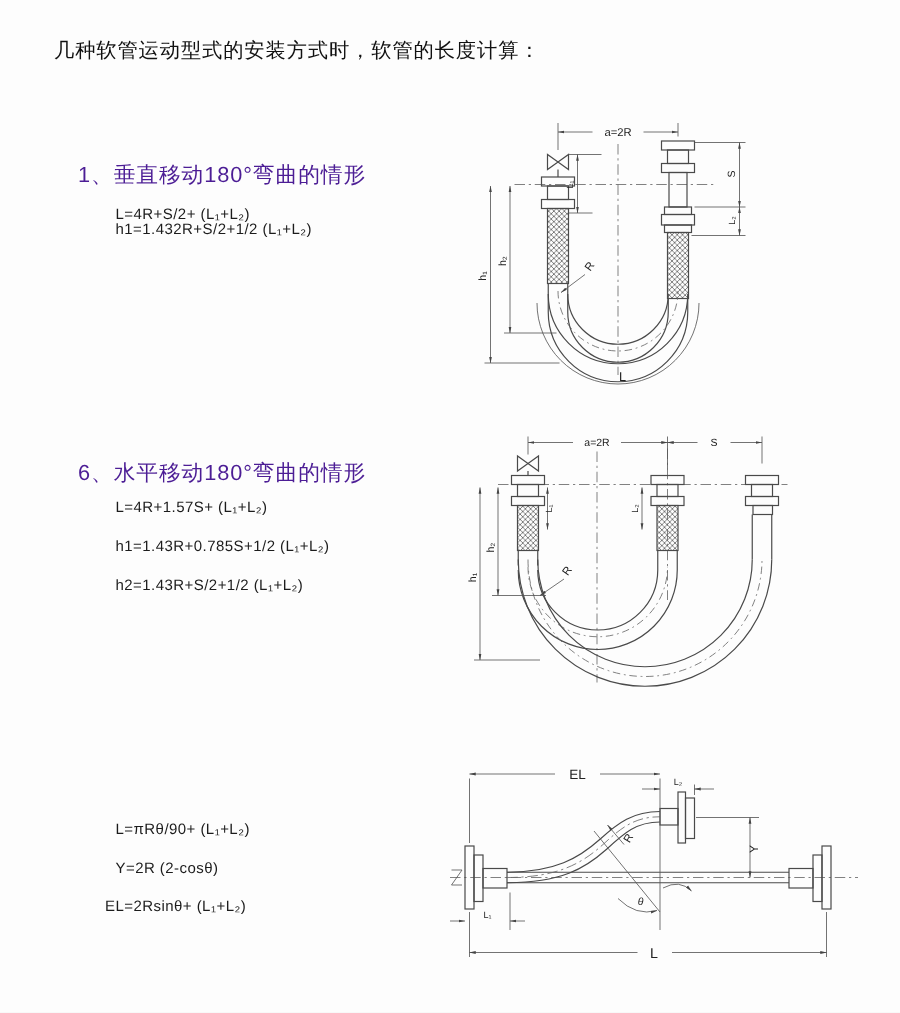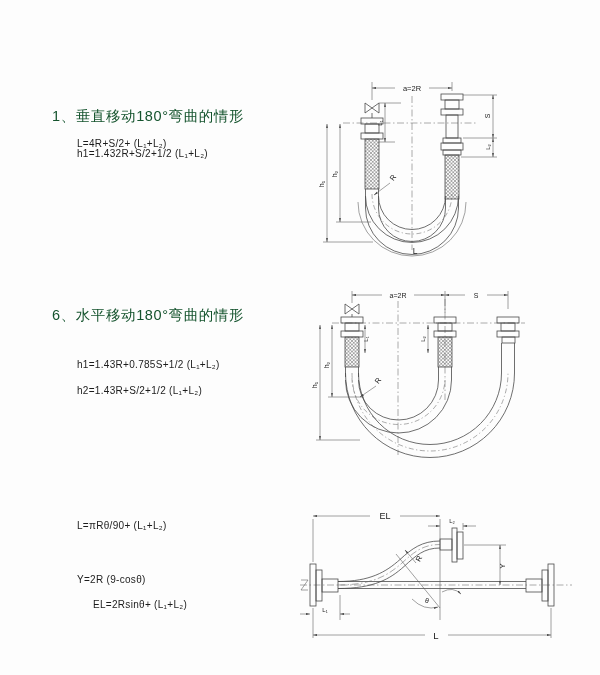--- a/index.html
+++ b/index.html
@@ -4,21 +4,21 @@
 <style>
   html,body{margin:0;padding:0;}
   body{background:#e8e8e8;}
   #page{
     position:relative; width:600px; height:675px; background:#fdfdfd;
     font-family:"Liberation Sans","DejaVu Sans",sans-serif; color:#1a1a1a;
     overflow:hidden; margin:0 auto;
   }
   .t{position:absolute; white-space:nowrap;}
   .title{font-size:13.5px; font-weight:500; letter-spacing:0.6px; color:#111;}
-  .heading{font-size:14.5px; font-weight:500; letter-spacing:0.6px; color:#14532d;}
+  .heading{font-size:14.5px; font-weight:500; letter-spacing:0.6px; color:#4c1d95;}
   .formula{font-size:10px; letter-spacing:0.3px; color:#1c1c1c;}
   svg{position:absolute; overflow:visible;}
   svg text{font-family:"Liberation Sans","DejaVu Sans",sans-serif; fill:#222;}
   .dln{stroke:#4a4a4a; stroke-width:0.8; fill:none;}           
   .thin{stroke:#555; stroke-width:0.55; fill:none;}             
   .cl{stroke:#666; stroke-width:0.55; fill:none; stroke-dasharray:7 2.5 1.5 2.5;}
   .braid{fill:url(#braidHatch); stroke:#4a4a4a; stroke-width:0.8;}
 </style>
 </head>
 <body>
@@ -29,32 +29,34 @@
     <defs>
       <marker id="arr" viewBox="0 0 10 10" refX="9.5" refY="5" markerWidth="8" markerHeight="8" orient="auto-start-reverse">
         <path d="M0,2.9 L10,5 L0,7.1 Z" fill="#444"></path>
       </marker>
       <pattern id="braidHatch" width="3.5" height="3.5" patternUnits="userSpaceOnUse">
         <path d="M0,3.5 L3.5,0 M0,0 L3.5,3.5" stroke="#6a6a6a" stroke-width="0.55"></path>
       </pattern>
     </defs>
   </svg>
 
+  <div class="t title" style="left:36px; top:25px">几种软管运动型式的安装方式时，软管的长度计算：</div>
 
   <div class="t heading" style="left:52px; top:107px">1、垂直移动180°弯曲的情形</div>
   <div class="t formula" style="left:77px; top:138px">L=4R+S/2+ (L₁+L₂)</div>
   <div class="t formula" style="left:77px; top:148px">h1=1.432R+S/2+1/2 (L₁+L₂)</div>
 
   <div class="t heading" style="left:52px; top:306px">6、水平移动180°弯曲的情形</div>
+  <div class="t formula" style="left:77px; top:333px">L=4R+1.57S+ (L₁+L₂)</div>
   <div class="t formula" style="left:77px; top:359px">h1=1.43R+0.785S+1/2 (L₁+L₂)</div>
   <div class="t formula" style="left:77px; top:385px">h2=1.43R+S/2+1/2 (L₁+L₂)</div>
 
-  <div class="t formula" style="left:77px; top:520px">L=πRθ/90+ (L₁+L₂)</div>
-  <div class="t formula" style="left:77px; top:574px">Y=2R (9-cosθ)</div>
-  <div class="t formula" style="left:93px; top:599px">EL=2Rsinθ+ (L₁+L₂)</div>
+  <div class="t formula" style="left:77px; top:548px">L=πRθ/90+ (L₁+L₂)</div>
+  <div class="t formula" style="left:77px; top:574px">Y=2R (2-cosθ)</div>
+  <div class="t formula" style="left:70px; top:599px">EL=2Rsinθ+ (L₁+L₂)</div>
 
   <svg style="left:315px; top:76px" width="285" height="182" viewBox="0 0 285 182">
 
     <g>
       <line class="cl" x1="97" y1="20" x2="97" y2="174"></line>
       <line class="cl" x1="28" y1="47" x2="162" y2="47"></line>
     </g>
 
     <g>
       <line class="thin" x1="57" y1="6" x2="57" y2="24"></line>

